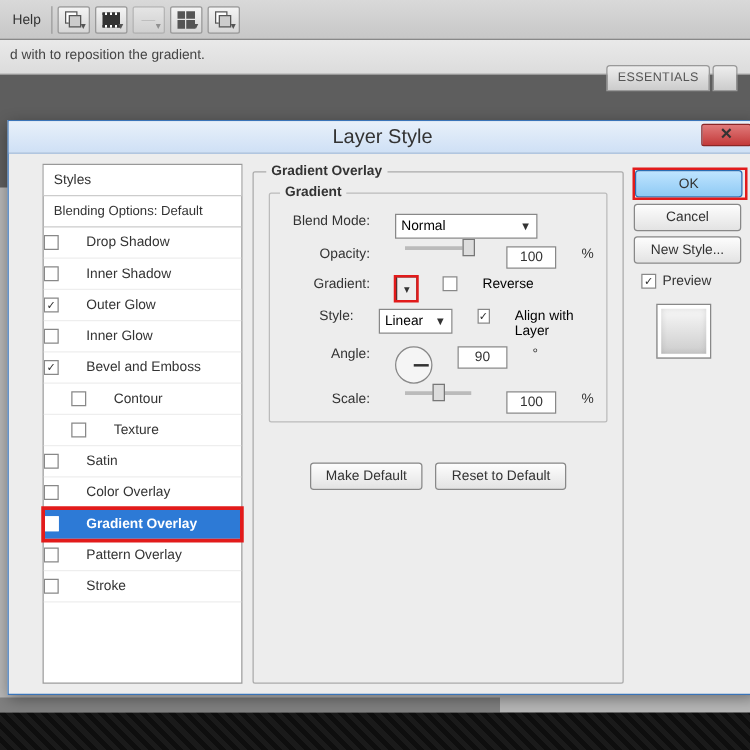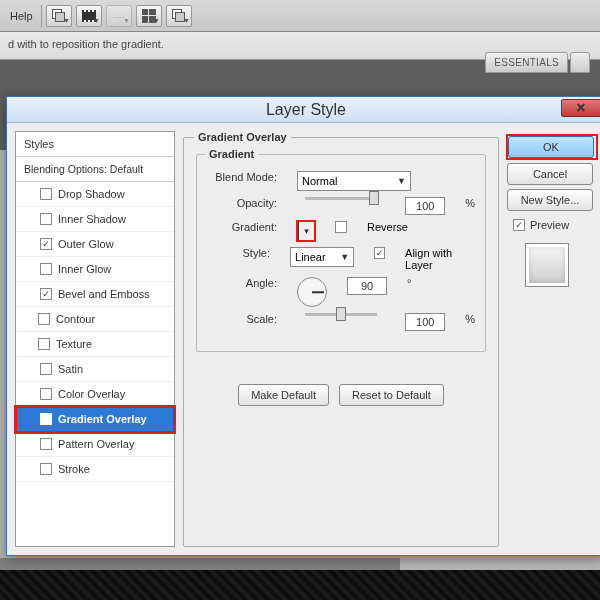--- a/index.html
+++ b/index.html
@@ -19,38 +19,38 @@
 
   
   .dialog { position: absolute; left: 6px; top: 96px; width: 600px; height: 460px; box-shadow: 0 3px 12px rgba(0,0,0,0.4); border: 1px solid #3a74b8; background: #ededed; }
   .titlebar { height: 26px; background: linear-gradient(#e8f0fa,#cfe0f5); display:flex; align-items:center; justify-content:center; position:relative; border-bottom:1px solid #9db9db;}
   .titlebar span { color: #333; font-size: 16px; }
   .closebtn { position:absolute; right:4px; top:2px; width: 40px; height: 18px; background: linear-gradient(#e07a7a,#c33a3a); border:1px solid #8a2626; border-radius: 2px; display:flex; align-items:center; justify-content:center; color:#fff; font-weight:bold; font-size: 12px;}
   
   .dlgbody { display:flex; height: calc(100% - 26px); padding: 8px; gap: 8px; }
 
   
-  .styles-list { width: 160px; border: 1px solid #999; background: #fff; display:flex; flex-direction:column;}
+  .styles-list { width: 160px; border: 1px solid #999; background: #fff; display:flex; flex-direction:column;margin-left:19px;}
   .styles-header { padding: 6px 8px; border-bottom: 1px solid #ccc; background: #fff; color:#333;}
   .styles-sub { padding: 6px 8px; border-bottom: 1px solid #ccc; color:#333; font-size: 10.5px;}
-  .style-item { padding: 6px 24px; display:flex; align-items:center; gap:6px; border-bottom:1px solid #eee; color:#333; cursor:default; }
+  .style-item { padding: 6px 0; display:flex; align-items:center; gap:22px; border-bottom:1px solid #eee; color:#333; cursor:default; }
   .style-item.indent { padding-left: 22px; }
   .style-item .cb { width:12px; height:12px; border:1px solid #888; background:#fff; display:inline-flex; align-items:center; justify-content:center; font-size:9px; color:#333;}
   .style-item.checked .cb::after { content:"✓"; }
   .style-item.selected { background: #2d7ad6; color: #fff; }
   .style-item.selected .cb { border-color:#fff; color:#fff; }
   .red-box    { outline: 3px solid #e21b1b; outline-offset: -1px; }
   .red-box-sm { outline: 2px solid #e21b1b; outline-offset: -1px; }
   .styles-fill { flex:1; }
 
   
   .center { flex: 1; position: relative; }
   .group { border: 1px solid #aaa; border-radius: 2px; padding: 10px 12px 14px; margin-top: 6px; background:#ededed; position:relative; height: 410px;}
   .group-title { position:absolute; top:-7px; left:10px; background:#ededed; padding:0 4px; color:#333; font-weight:bold; font-size:11px;}
-  .inner-group { border: 1px solid #bbb; border-radius: 2px; padding: 10px 10px 14px; margin-top: 6px; position:relative;}
+  .inner-group { border: 1px solid #bbb; border-radius: 2px; padding: 10px 10px 0; margin-top: 6px; position:relative;}
   .inner-title { position:absolute; top:-7px; left:8px; background:#ededed; padding:0 4px; color:#333; font-weight:bold; font-size:11px;}
 
   .row { display:flex; align-items:flex-start; margin: 6px 0; gap: 20px; }
   .lbl { width: 70px; text-align: right; color:#333; }
   .select { width: 114px; height: 20px; border:1px solid #888; background: #fff; display:flex; align-items:center; justify-content:space-between; padding: 0 4px;}
   .caretdn { font-size: 9px; color:#333;}
   .slider { flex:1; height: 3px; background: #bbb; position:relative; margin: 0 8px; max-width: 130px;}
   .slider .thumb { width:10px; height:14px; background:#ddd; border:1px solid #777; position:absolute; top:-6px; left:95%; transform:translateX(-50%); }
   .slider .thumb.mid { left:50%; }
   .numbox { width: 40px; height: 18px; border:1px solid #888; background:#fff; text-align:center; line-height:16px; color:#333;}

